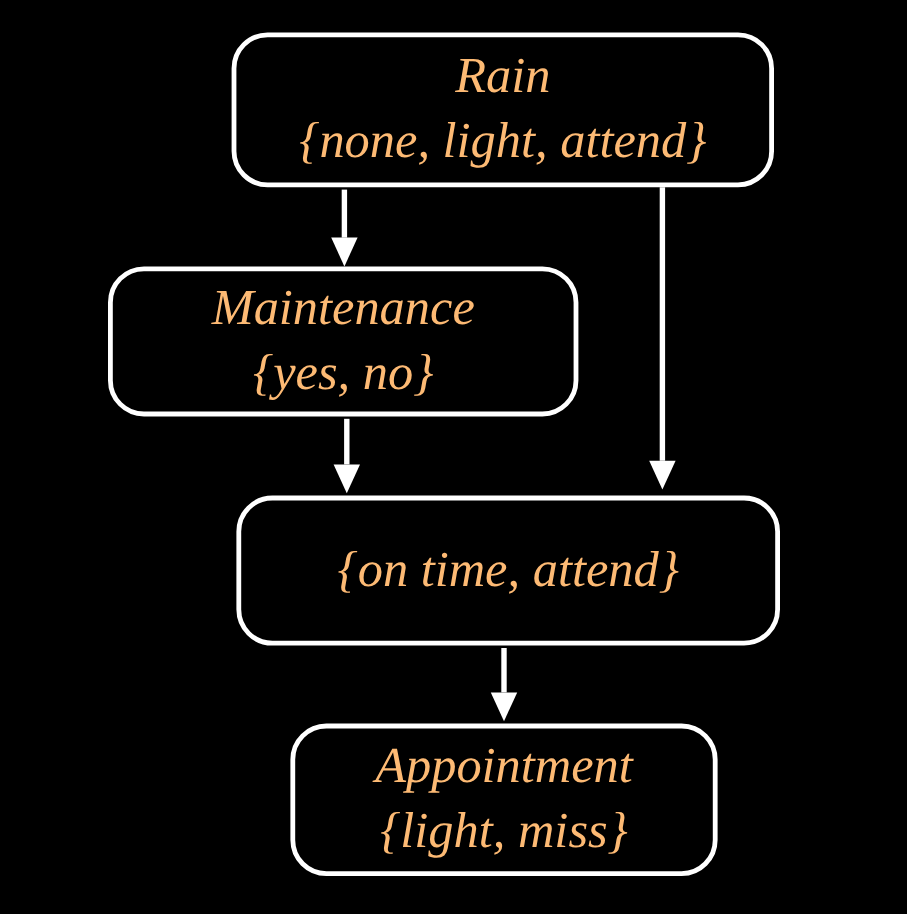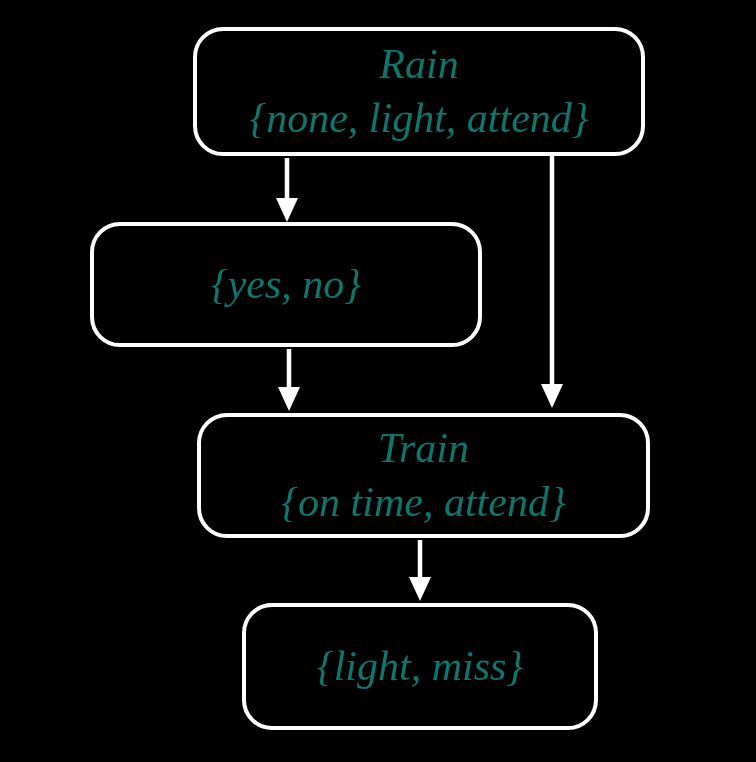--- a/index.html
+++ b/index.html
@@ -22,21 +22,21 @@
     width: 756px;
     height: 762px;
     display: block;
   }
   .node {
     position: absolute;
     box-sizing: border-box;
     border: 4px solid #ffffff;
     border-radius: 30px;
     background: #000000;
-    color: #0f766e;
+    color: #fdba74;
     display: flex;
     flex-direction: column;
     align-items: center;
     justify-content: center;
     text-align: center;
     font-style: italic;
     font-size: 42px;
     line-height: 1.28;
   }
   .node-rain        { left: 193px; top: 27px;  width: 452px; height: 129px; }
@@ -75,25 +75,26 @@
       <polygon class="edge-head" points="409,577 431,577 420,601"></polygon>
     </g>
   </svg>
 
   <div class="node node-rain">
     <div>Rain</div>
     <div>{none, light, attend}</div>
   </div>
 
   <div class="node node-maintenance">
+    <div>Maintenance</div>
     <div>{yes, no}</div>
   </div>
 
   <div class="node node-train">
-    <div>Train</div>
     <div>{on time, attend}</div>
   </div>
 
   <div class="node node-appointment">
+    <div>Appointment</div>
     <div>{light, miss}</div>
   </div>
 
 </div>
 
 </body></html>

